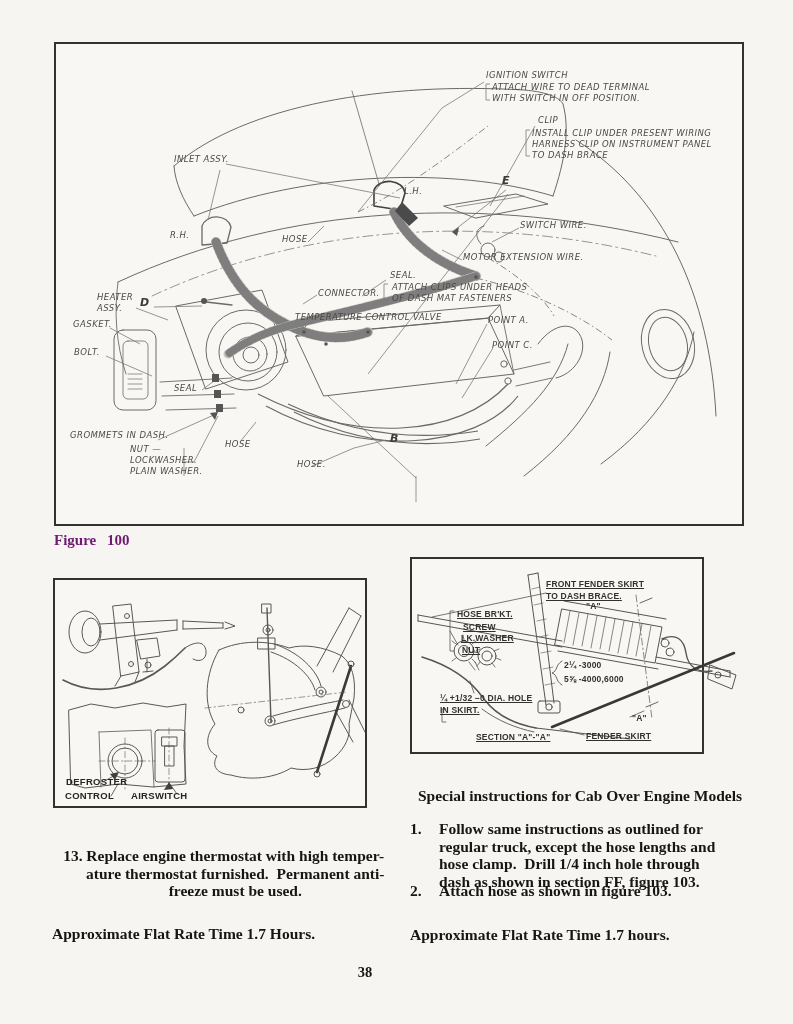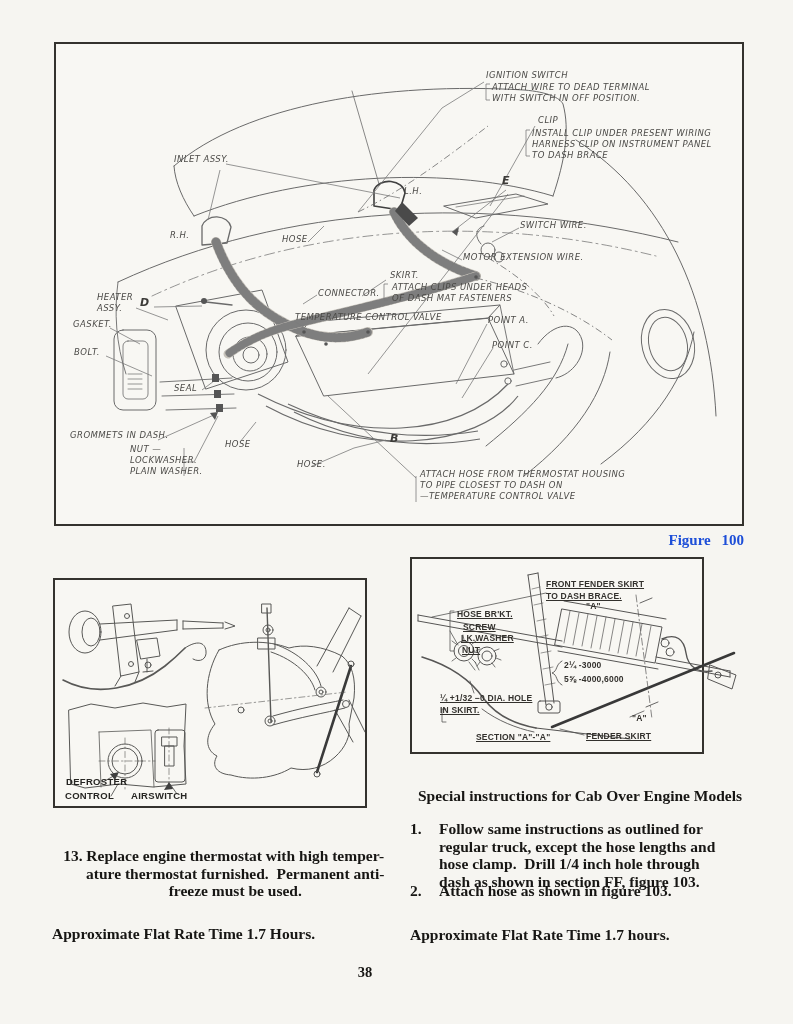--- a/index.html
+++ b/index.html
@@ -11,22 +11,22 @@
   .lbl100{position:absolute;font:italic 8.5px "DejaVu Sans",sans-serif;color:#4b4a47;
           letter-spacing:.45px;white-space:pre;line-height:11px;}
   .marker{position:absolute;font:italic 700 11px "DejaVu Sans",sans-serif;color:#3c3b38;}
   
   .lbl101{position:absolute;font:700 9.5px "Liberation Sans",sans-serif;color:#262522;
           letter-spacing:.3px;white-space:pre;}
   
   .lbl102{position:absolute;font:700 8.5px "Liberation Sans",sans-serif;color:#33312d;
           letter-spacing:.2px;white-space:pre;line-height:11.5px;text-decoration:underline;}
   .lbl102.nound{text-decoration:none;}
-  .caption{position:absolute;font:700 15px "Liberation Serif",serif;color:#1d4ed8;
-           word-spacing:7px;text-align:right;}
+  .caption{position:absolute;font:700 15px "Liberation Serif",serif;color:#701a75;
+           word-spacing:7px;text-align:left;}
   .bodyrow{position:absolute;display:flex;}
   .num{font:700 15.5px/17.5px "Liberation Serif",serif;color:#171614;flex:0 0 auto;}
   .btxt{font:700 15.5px/17.5px "Liberation Serif",serif;color:#171614;white-space:pre-wrap;}
   .single{position:absolute;font:700 15.5px/18px "Liberation Serif",serif;color:#171614;white-space:pre-wrap;}
   .pagenum{position:absolute;left:0;width:730px;text-align:center;
            font:700 14.5px "Liberation Serif",serif;color:#171614;}
 </style>
 </head>
 <body>
 
@@ -143,41 +143,38 @@
     <span class="lbl100" style="left:482px;top:71px">CLIP</span>
     <span class="lbl100" style="left:476px;top:84px">INSTALL CLIP UNDER PRESENT WIRING
 HARNESS CLIP ON INSTRUMENT PANEL
 TO DASH BRACE</span>
     <span class="lbl100" style="left:118px;top:110px">INLET ASSY.</span>
     <span class="lbl100" style="left:348px;top:142px">L.H.</span>
     <span class="lbl100" style="left:114px;top:186px">R.H.</span>
     <span class="lbl100" style="left:226px;top:190px">HOSE</span>
     <span class="lbl100" style="left:464px;top:176px">SWITCH WIRE.</span>
     <span class="lbl100" style="left:407px;top:208px">MOTOR EXTENSION WIRE.</span>
-    <span class="lbl100" style="left:334px;top:226px">SKIRT.</span>
+    <span class="lbl100" style="left:334px;top:226px">SEAL.</span>
     <span class="lbl100" style="left:336px;top:238px">ATTACH CLIPS UNDER HEADS
 OF DASH MAT FASTENERS</span>
     <span class="lbl100" style="left:262px;top:244px">CONNECTOR.</span>
     <span class="lbl100" style="left:41px;top:248px">HEATER
 ASSY.</span>
     <span class="lbl100" style="left:239px;top:268px">TEMPERATURE CONTROL VALVE</span>
     <span class="lbl100" style="left:17px;top:275px">GASKET.</span>
     <span class="lbl100" style="left:432px;top:271px">POINT A.</span>
     <span class="lbl100" style="left:436px;top:296px">POINT C.</span>
     <span class="lbl100" style="left:18px;top:303px">BOLT.</span>
     <span class="lbl100" style="left:118px;top:339px">SEAL</span>
     <span class="lbl100" style="left:14px;top:386px">GROMMETS IN DASH.</span>
     <span class="lbl100" style="left:74px;top:400px">NUT —
 LOCKWASHER.
 PLAIN WASHER.</span>
     <span class="lbl100" style="left:169px;top:395px">HOSE</span>
     <span class="lbl100" style="left:241px;top:415px">HOSE.</span>
-    <span class="lbl100" style="left:364px;top:425px">ATTACH HOSE FROM THERMOSTAT HOUSING
-TO PIPE CLOSEST TO DASH ON
-—TEMPERATURE CONTROL VALVE</span>
     <span class="marker" style="left:84px;top:252px">D</span>
     <span class="marker" style="left:446px;top:130px">E</span>
     <span class="marker" style="left:334px;top:388px">B</span>
   </div>
   <div class="caption" style="left:54px;top:532px;width:690px;">Figure 100</div>
 
   <div class="frame" style="left:53px;top:578px;width:314px;height:230px;">
     <svg width="310" height="226" viewBox="0 0 310 226">
       <g stroke="#585856" stroke-width="1" fill="none" stroke-linecap="round" stroke-linejoin="round">
         <ellipse cx="30" cy="52" rx="16" ry="21"></ellipse>

